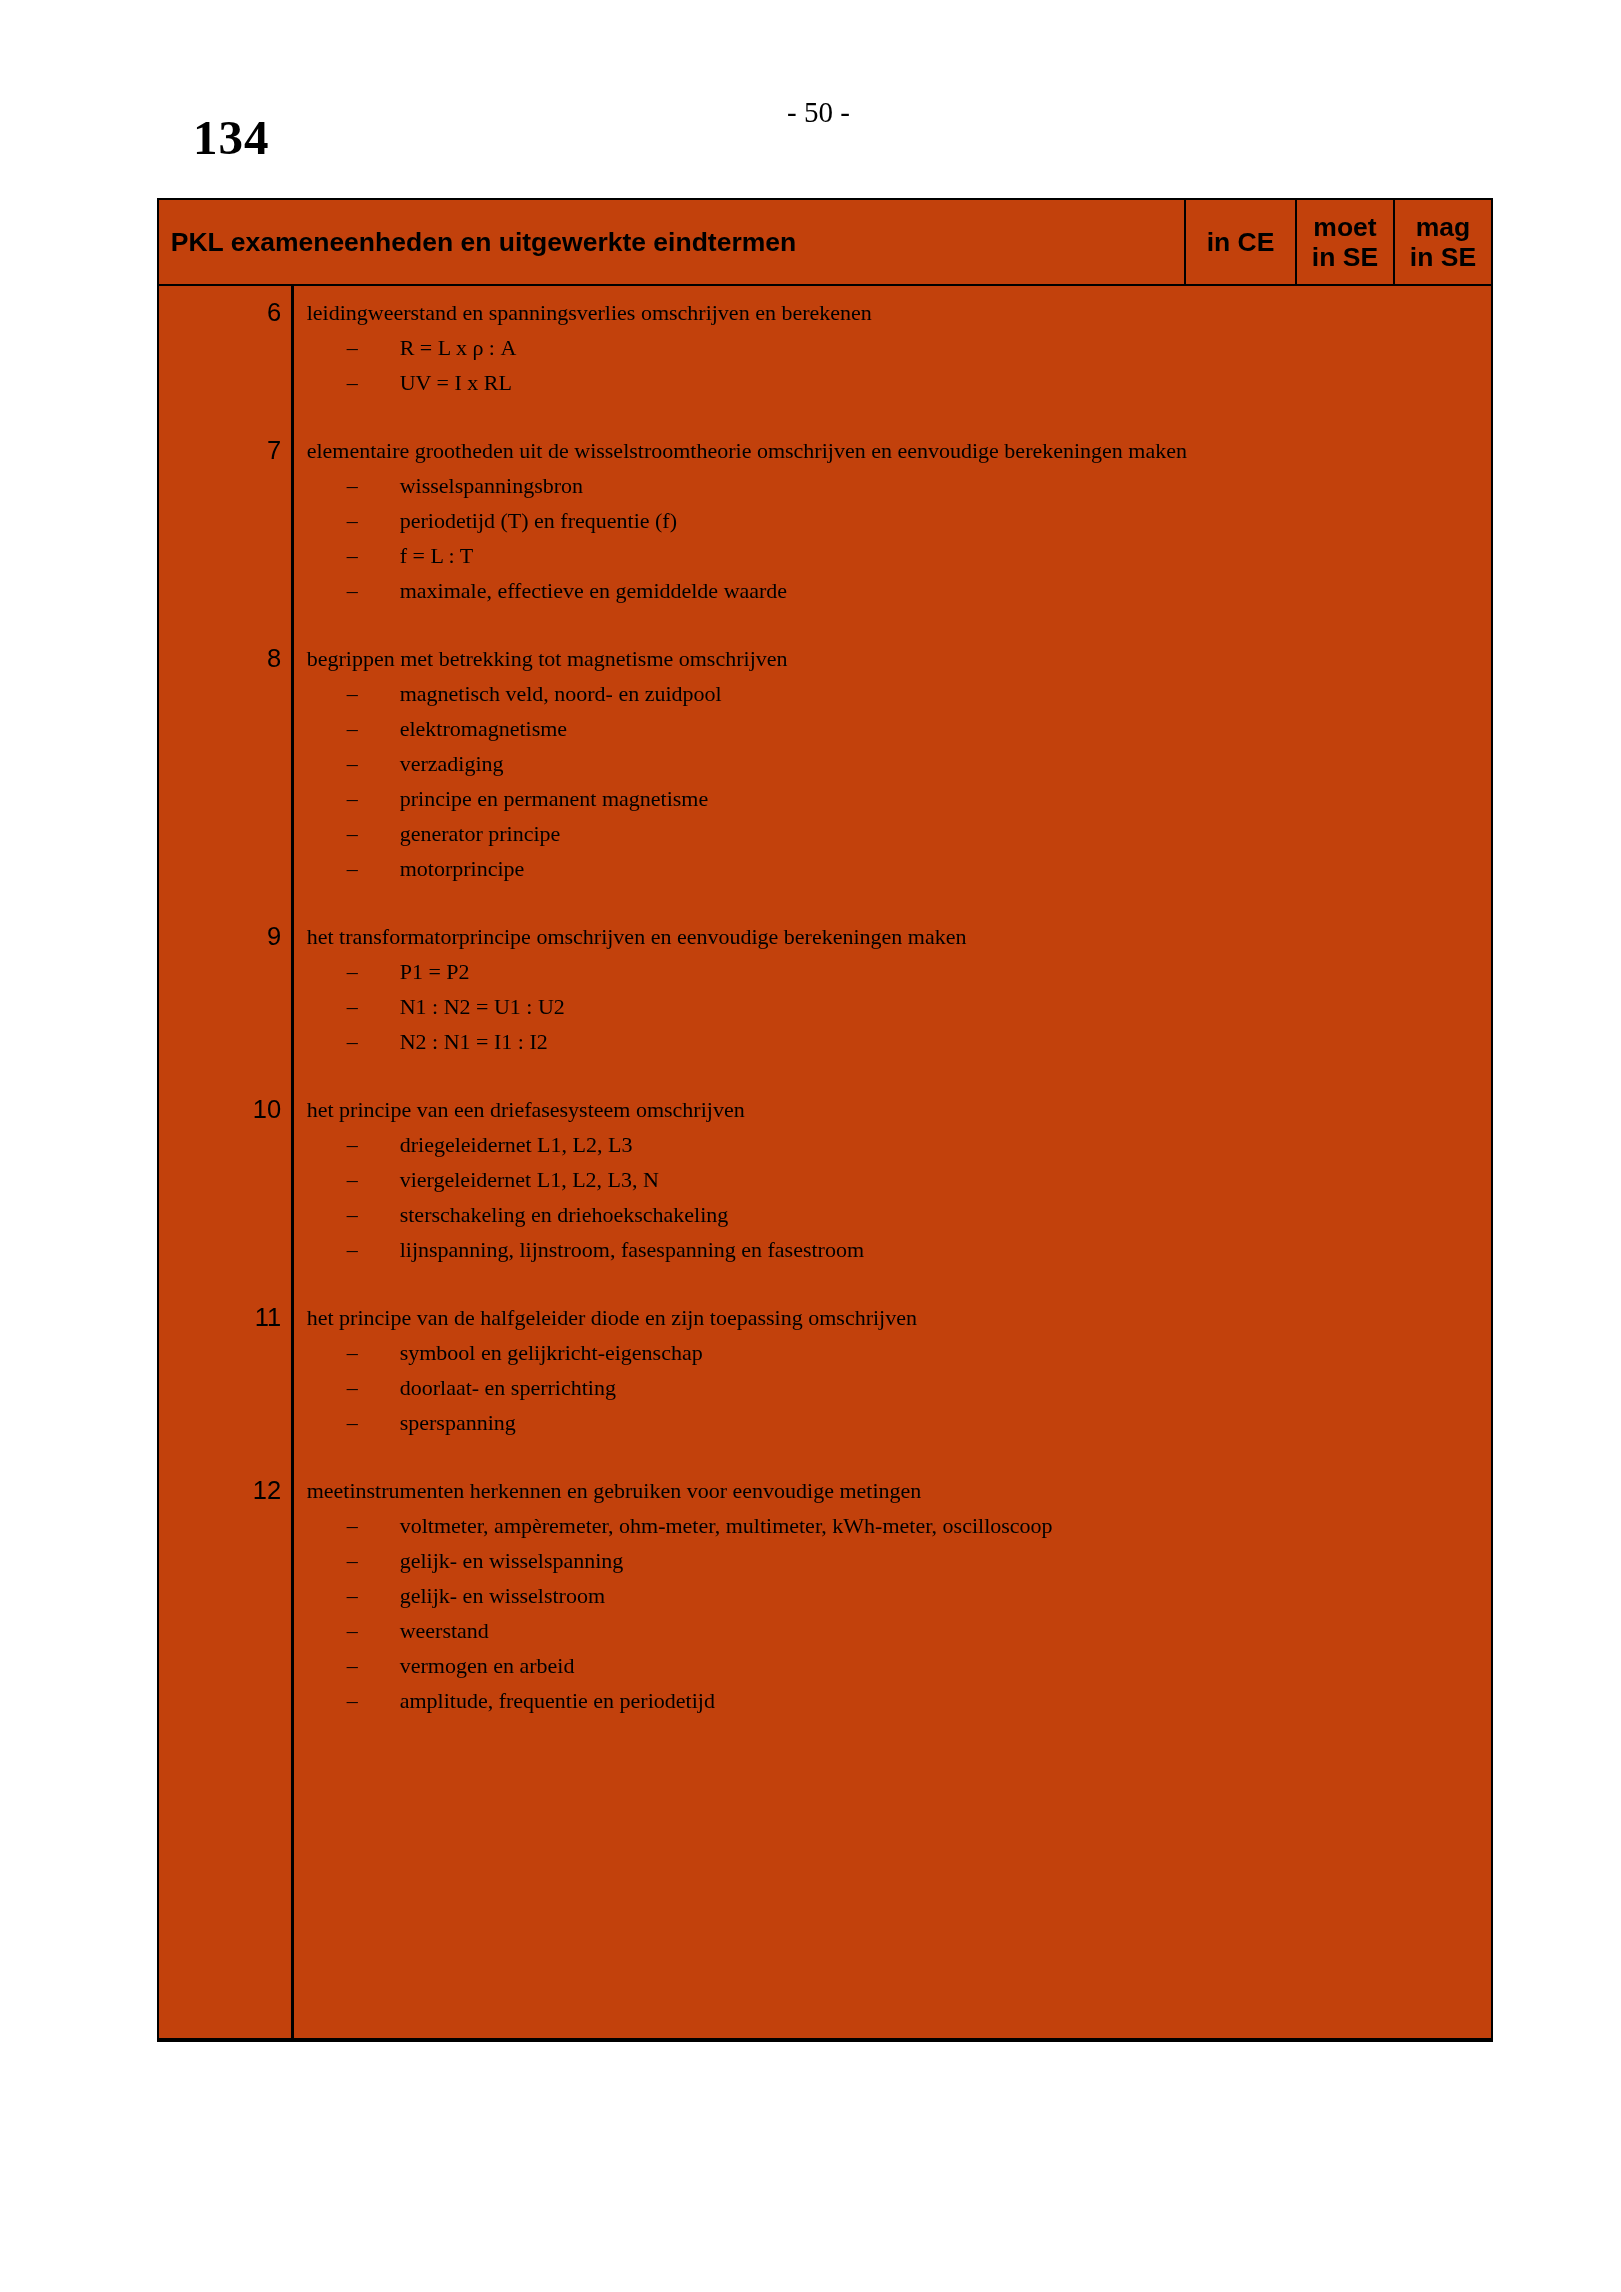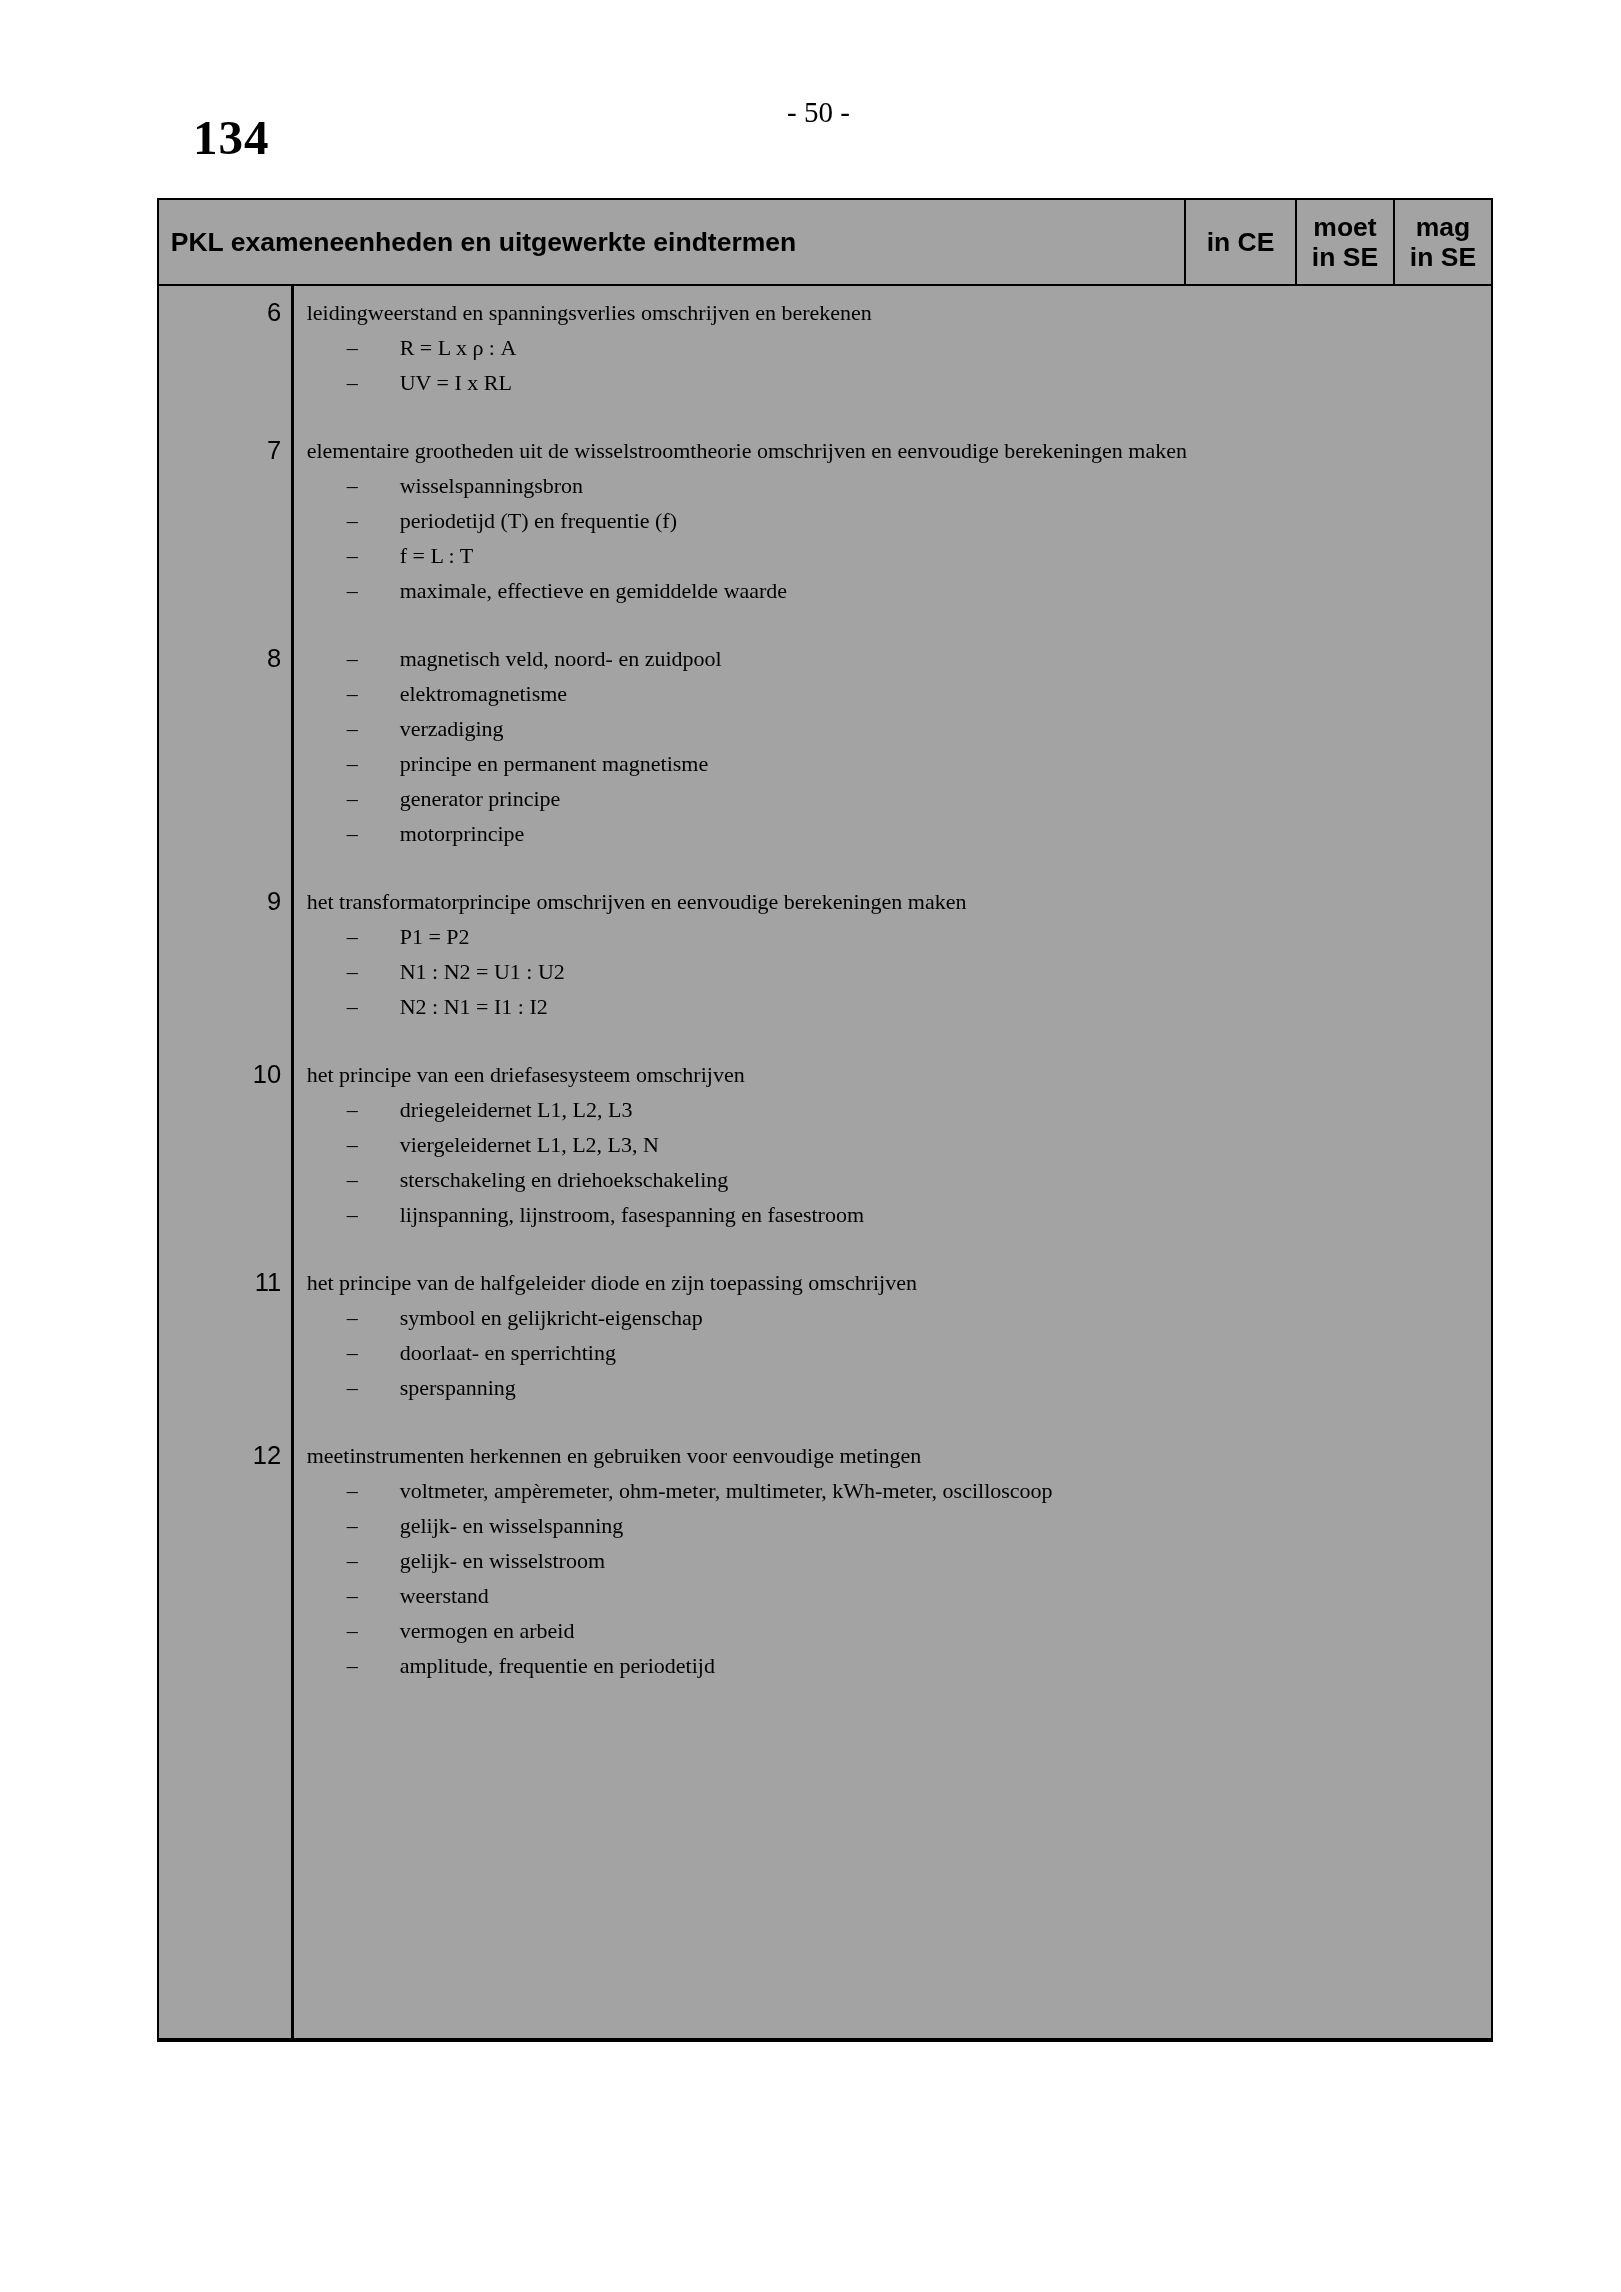--- a/index.html
+++ b/index.html
@@ -25,21 +25,21 @@
     font-family:"Liberation Serif", serif;
     font-size:29px; line-height:1.1;
   }
 
   
   .doc-table {
     position:absolute; left:157px; top:198px;
     width:1336px; height:1844px;
     border:2.9px solid #000; border-bottom-width:4.9px;
     display:flex; flex-direction:column;
-    background:#a3a3a3;
+    background:#c2410c;
   }
   .thead {
     display:flex; flex-direction:row;
     height:86px; flex-shrink:0;
     border-bottom:2.9px solid #000;
   }
   .th-main {
     flex:1;
     display:flex; align-items:center;
     padding-left:11.8px;
@@ -147,20 +147,21 @@
               <span class="dash">–</span>
               <span class="bullet-text">maximale, effectieve en gemiddelde waarde</span>
             </div>
           </div>
       </div>
     </div>
 
     <div class="item">
       <div class="item-num">8</div>
       <div class="item-content">
+        <div class="item-title">begrippen met betrekking tot magnetisme omschrijven</div>
         <div class="bullets">
 
             <div class="bullet">
               <span class="dash">–</span>
               <span class="bullet-text">magnetisch veld, noord- en zuidpool</span>
             </div>
 
             <div class="bullet">
               <span class="dash">–</span>
               <span class="bullet-text">elektromagnetisme</span>

